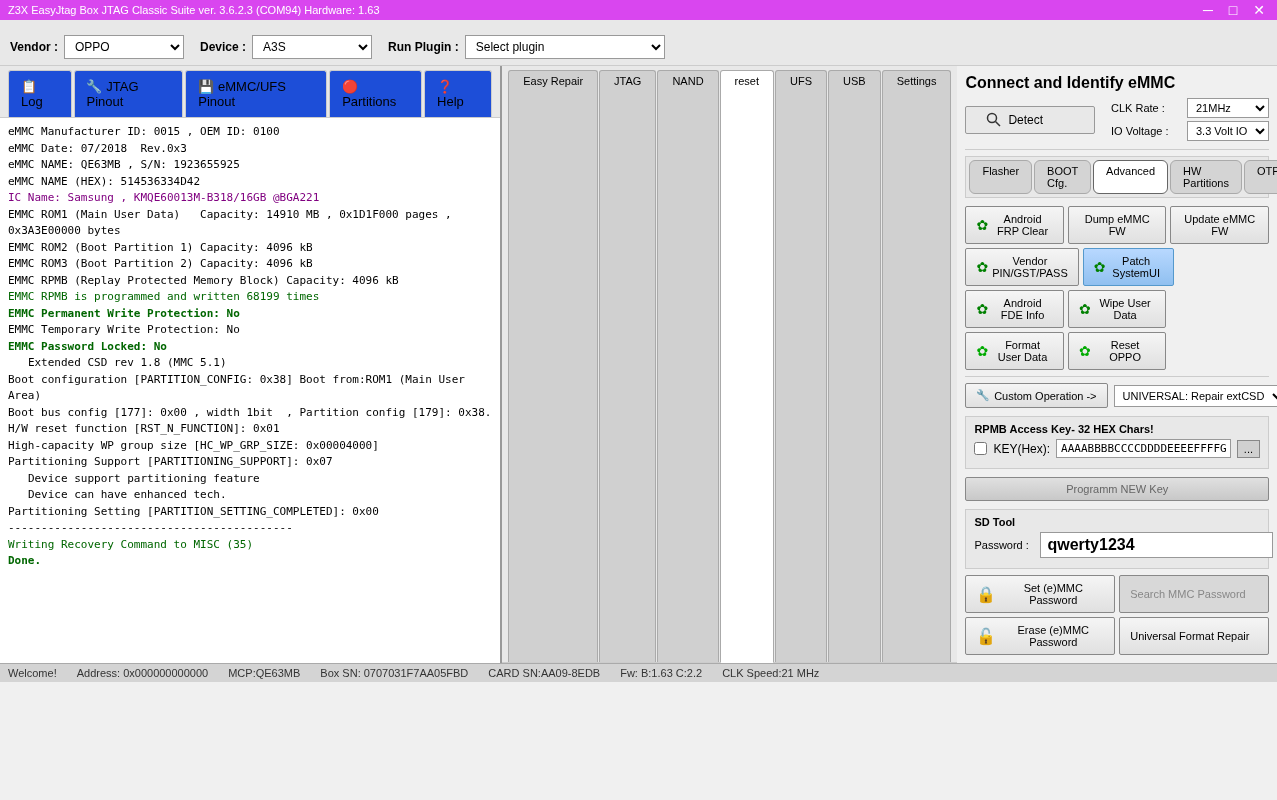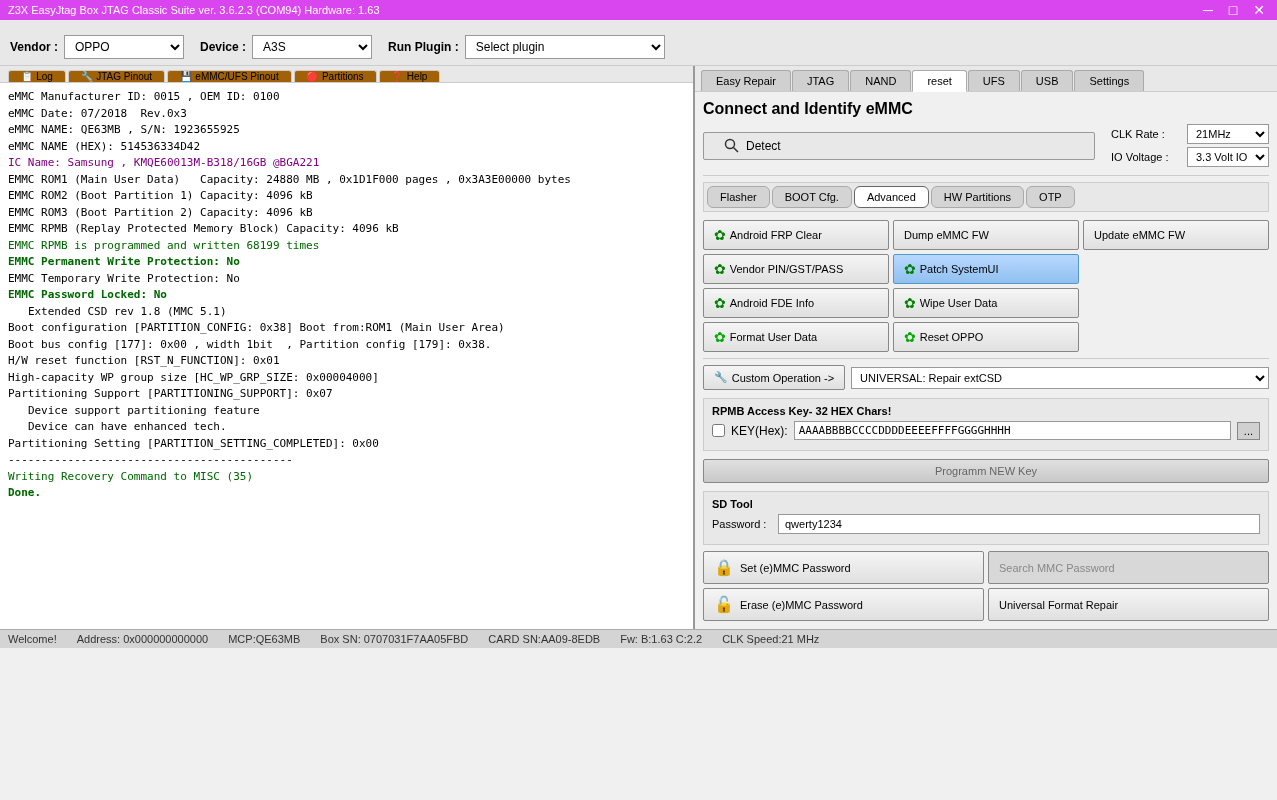--- a/index.html
+++ b/index.html
@@ -25,40 +25,40 @@
     .toolbar-label { font-weight: bold; font-size: 12px; }
     .toolbar-select {
       padding: 3px 6px; border: 1px solid #999; background: white;
       font-size: 12px; min-width: 120px; cursor: pointer;
     }
     .toolbar-select-wide { min-width: 200px; }
 
     
     .nav-tabs { background: #e8e8e8; padding: 4px 8px 0; display: flex; align-items: center; gap: 2px; border-bottom: 1px solid #ccc; }
     .nav-tab {
-      padding: 0 12px; border: 1px solid #ccc; background: #a16207;
-      cursor: pointer; font-size: 10px; border-bottom: none; border-radius: 3px 3px 0 0;
+      padding: 8px 12px; border: 1px solid #ccc; background: #1d4ed8;
+      cursor: pointer; font-size: 13px; border-bottom: none; border-radius: 3px 3px 0 0;
     }
 
     
     .content-area { display: flex; flex: 1; overflow: hidden; }
 
     
     .left-panel {
       width: 695px; background: white; border-right: 2px solid #999;
       display: flex; flex-direction: column; overflow: hidden;
     }
     .log-content {
       flex: 1; padding: 6px 8px; overflow-y: scroll; font-size: 11px;
       line-height: 1.5; font-family: Consolas, monospace;
     }
     .log-line { white-space: pre-wrap; }
 
     
-    .right-panel { flex: 1; display: flex; flex-direction: column; background: #f0f0f0; }
+    .right-panel { flex: 1; display: flex; background: #f0f0f0; }
 
     
     .right-tabs { display: flex; background: #e8e8e8; border-bottom: 1px solid #ccc; padding: 4px 6px 0; gap: 1px; }
     .right-tab {
       padding: 4px 14px; border: 1px solid #aaa; background: #d0d0d0;
       cursor: pointer; font-size: 11px; border-bottom: none; border-radius: 3px 3px 0 0;
     }
     .right-tab.active { background: white; border-bottom: 1px solid white; margin-bottom: -1px; }
 
     
@@ -124,21 +124,21 @@
       width: 100%; padding: 5px; border: 1px solid #888;
       background: linear-gradient(to bottom, #e0e0e0, #c8c8c8); cursor: pointer; font-size: 11px;
       border-radius: 2px; color: #666; margin-bottom: 8px;
     }
 
     
     .sd-section { background: #e8e8e8; border: 1px solid #ccc; padding: 6px 8px; margin-bottom: 6px; }
     .sd-title { font-size: 11px; font-weight: bold; margin-bottom: 4px; }
     .sd-row { display: flex; align-items: center; gap: 6px; margin-bottom: 4px; }
     .sd-label { min-width: 60px; font-size: 11px; }
-    .sd-input { flex: 1; padding: 3px 6px; border: 1px solid #999; font-size: 11px; }
+    .sd-input { flex: 1; padding: 3px 6px; border: 1px solid #999; font-size: 16px; font-weight: bold; }
 
     
     .pw-btn-grid { display: grid; grid-template-columns: 1fr 1fr; gap: 4px; }
     .pw-btn {
       display: flex; align-items: center; gap: 6px; padding: 6px 10px;
       border: 1px solid #888; cursor: pointer; font-size: 11px; border-radius: 2px;
       background: linear-gradient(to bottom, #f5f5f5, #e0e0e0);
     }
     .pw-btn.disabled { background: #d8d8d8; color: #888; cursor: default; }
     .lock-icon { font-size: 16px; }
@@ -213,21 +213,21 @@
         <span>❓</span> Help
       </div>
     </div>
 
     <div class="log-content" id="log-container">
         <div class="log-line" style="color: rgb(0, 0, 0);">eMMC Manufacturer ID: 0015 , OEM ID: 0100</div>
         <div class="log-line" style="color: rgb(0, 0, 0);">eMMC Date: 07/2018  Rev.0x3</div>
         <div class="log-line" style="color: rgb(0, 0, 0);">eMMC NAME: QE63MB , S/N: 1923655925</div>
         <div class="log-line" style="color: rgb(0, 0, 0);">eMMC NAME (HEX): 514536334D42</div>
         <div class="log-line" style="color: rgb(128, 0, 128);">IC Name: Samsung , KMQE60013M-B318/16GB @BGA221</div>
-        <div class="log-line" style="color: rgb(0, 0, 0);">EMMC ROM1 (Main User Data)   Capacity: 24880 MB , 0x1D1F000 pages , 0x3A3E00000 bytes</div>
+        <div class="log-line" style="color: rgb(0, 0, 0);">EMMC ROM1 (Main User Data)   Capacity: 14910 MB , 0x1D1F000 pages , 0x3A3E00000 bytes</div>
         <div class="log-line" style="color: rgb(0, 0, 0);">EMMC ROM2 (Boot Partition 1) Capacity: 4096 kB</div>
         <div class="log-line" style="color: rgb(0, 0, 0);">EMMC ROM3 (Boot Partition 2) Capacity: 4096 kB</div>
         <div class="log-line" style="color: rgb(0, 0, 0);">EMMC RPMB (Replay Protected Memory Block) Capacity: 4096 kB</div>
         <div class="log-line" style="color: rgb(0, 102, 0);">EMMC RPMB is programmed and written 68199 times</div>
         <div class="log-line" style="color: rgb(0, 102, 0); font-weight: bold;">EMMC Permanent Write Protection: No</div>
         <div class="log-line" style="color: rgb(0, 0, 0);">EMMC Temporary Write Protection: No</div>
         <div class="log-line" style="color: rgb(0, 102, 0); font-weight: bold;">EMMC Password Locked: No</div>
         <div class="log-line" style="color: rgb(0, 0, 0);">   Extended CSD rev 1.8 (MMC 5.1)</div>
         <div class="log-line" style="color: rgb(0, 0, 0);">Boot configuration [PARTITION_CONFIG: 0x38] Boot from:ROM1 (Main User Area)</div>
         <div class="log-line" style="color: rgb(0, 0, 0);">Boot bus config [177]: 0x00 , width 1bit  , Partition config [179]: 0x38.</div>

